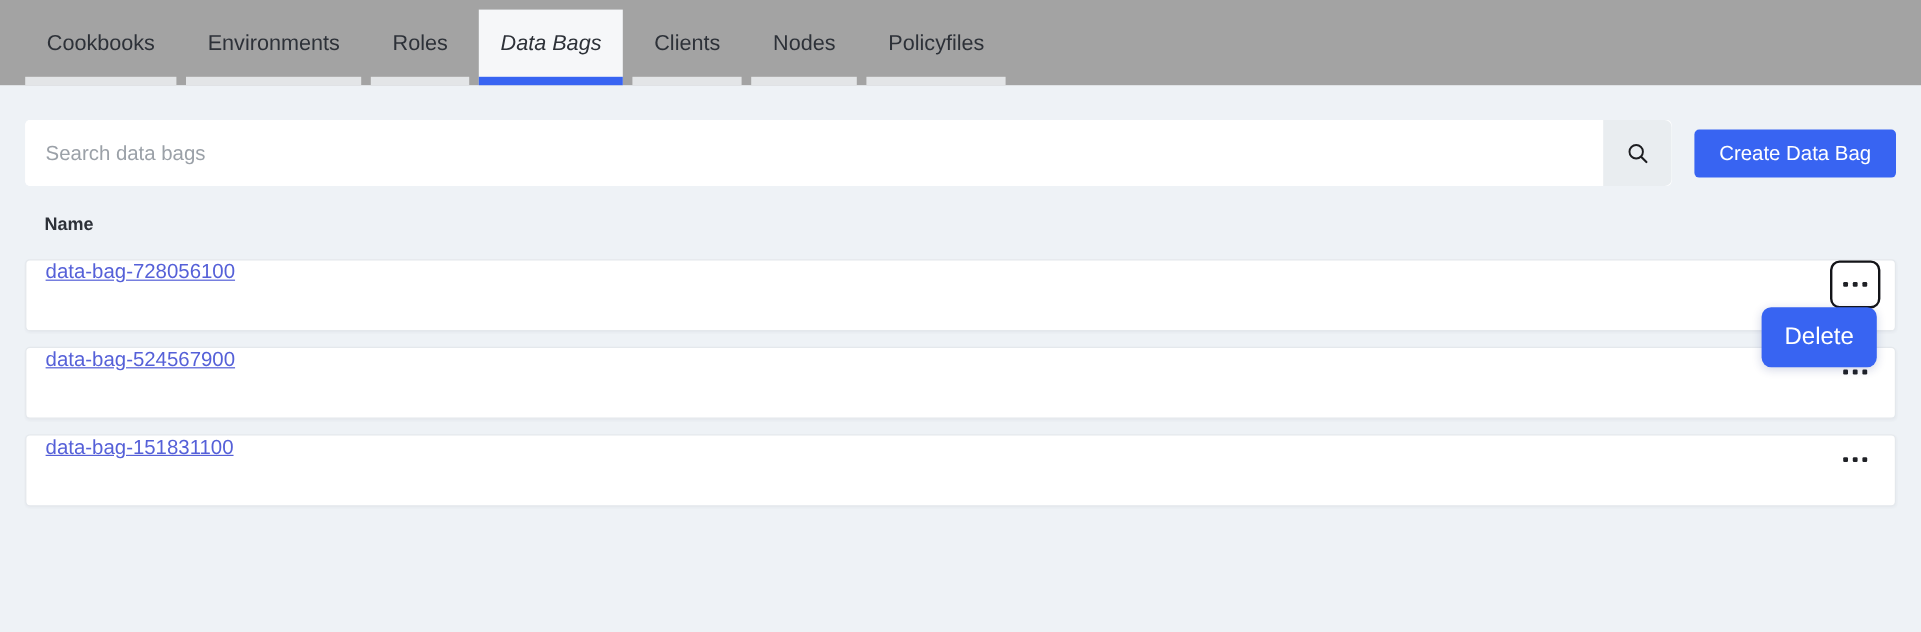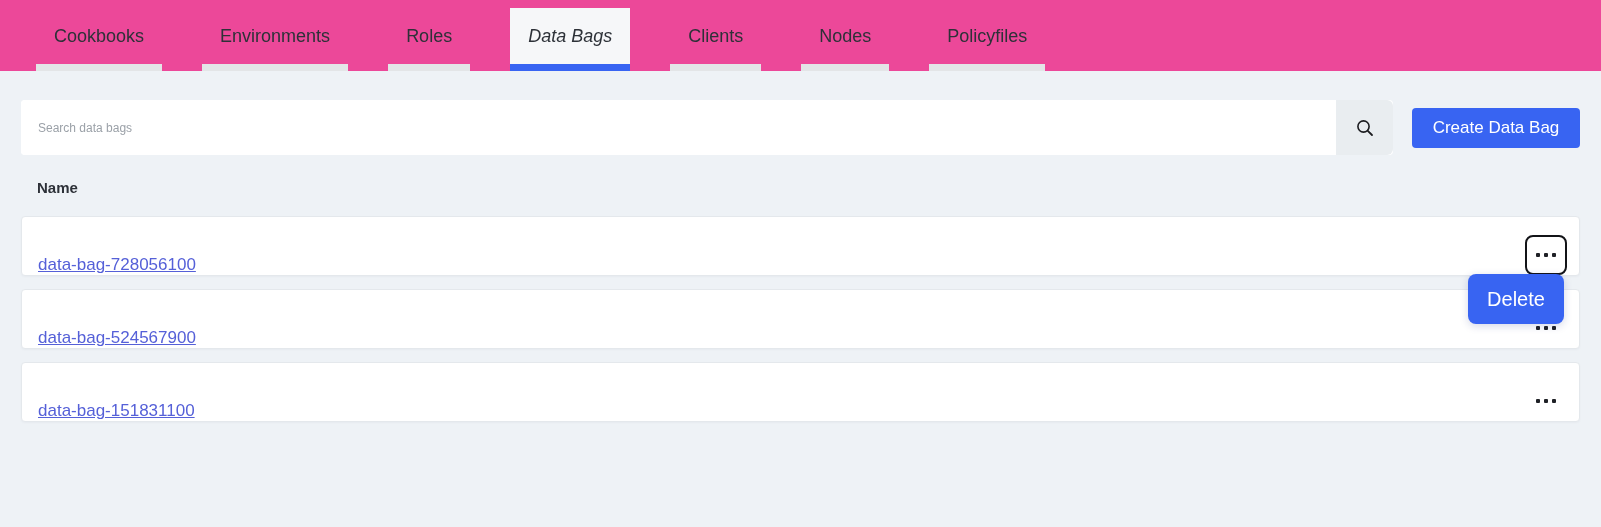--- a/index.html
+++ b/index.html
@@ -6,26 +6,25 @@
   html, body { width: 1601px; height: 527px; }
   body {
     font-family: "Liberation Sans", sans-serif;
     background: #eef2f6;
     overflow: hidden;
     color: #2d3138;
   }
 
   
   .tabbar {
-    background: #ec4899;
+    background: #a3a3a3;
     height: 71px;
-    padding-left: 36px;
+    padding-left: 21px;
     display: flex;
     align-items: flex-end;
-    gap: 32px;
   }
   .tab {
     display: flex;
     align-items: center;
     justify-content: center;
     height: 63px;
     padding: 0 18px;
     margin-right: 8px;
     font-size: 18px;
     color: #2d3138;
@@ -54,21 +53,21 @@
     height: 55px;
     border-radius: 4px;
     overflow: hidden;
     background: #ffffff;
   }
   .search-input {
     flex: 1;
     border: none;
     outline: none;
     padding: 0 17px;
-    font-size: 12px;
+    font-size: 17px;
     font-family: "Liberation Sans", sans-serif;
     color: #000000;
     background: #ffffff;
   }
   .search-input::placeholder { color: #9ba1a8; }
   .search-btn {
     width: 57px;
     height: 55px;
     border: none;
     background: #e9edf0;
@@ -102,21 +101,21 @@
 
   .row {
     position: relative;
     height: 60px;
     margin-bottom: 13px;
     background: #ffffff;
     border: 1px solid #e4e8ec;
     border-radius: 4px;
     box-shadow: 0 1px 2px rgba(40, 60, 80, 0.04);
     display: flex;
-    align-items: flex-end;
+    align-items: flex-start;
     justify-content: space-between;
     padding: 0 12px 0 16px;
   }
   .row a {
     color: #5560d8;
     font-size: 17px;
     text-decoration: underline;
     cursor: pointer;
   }
 

